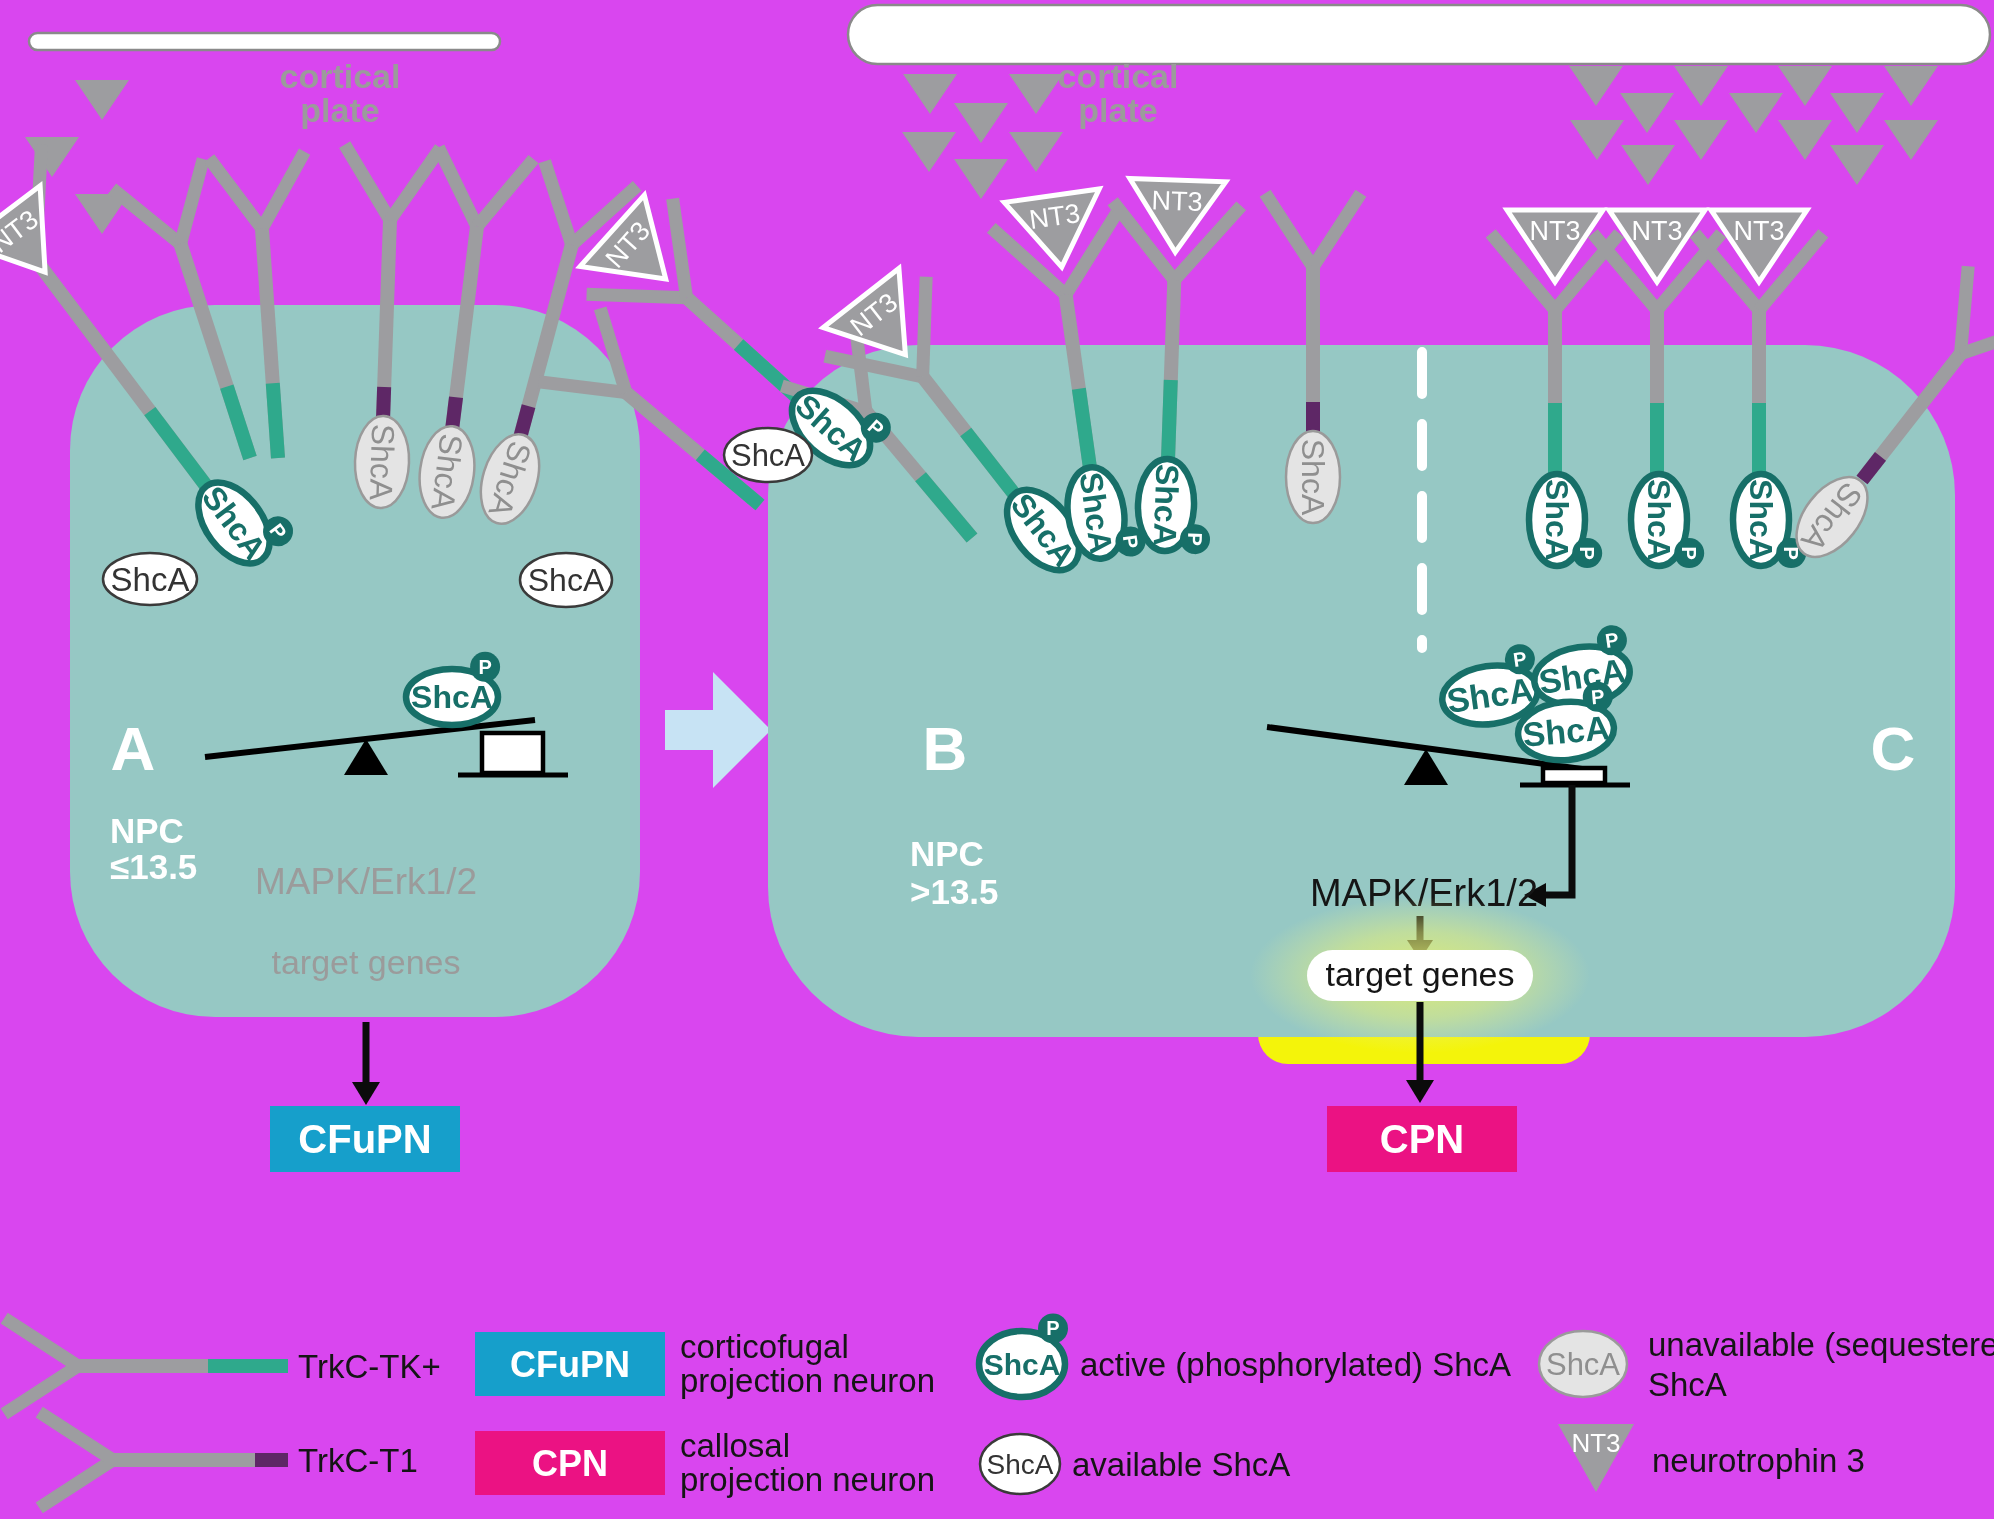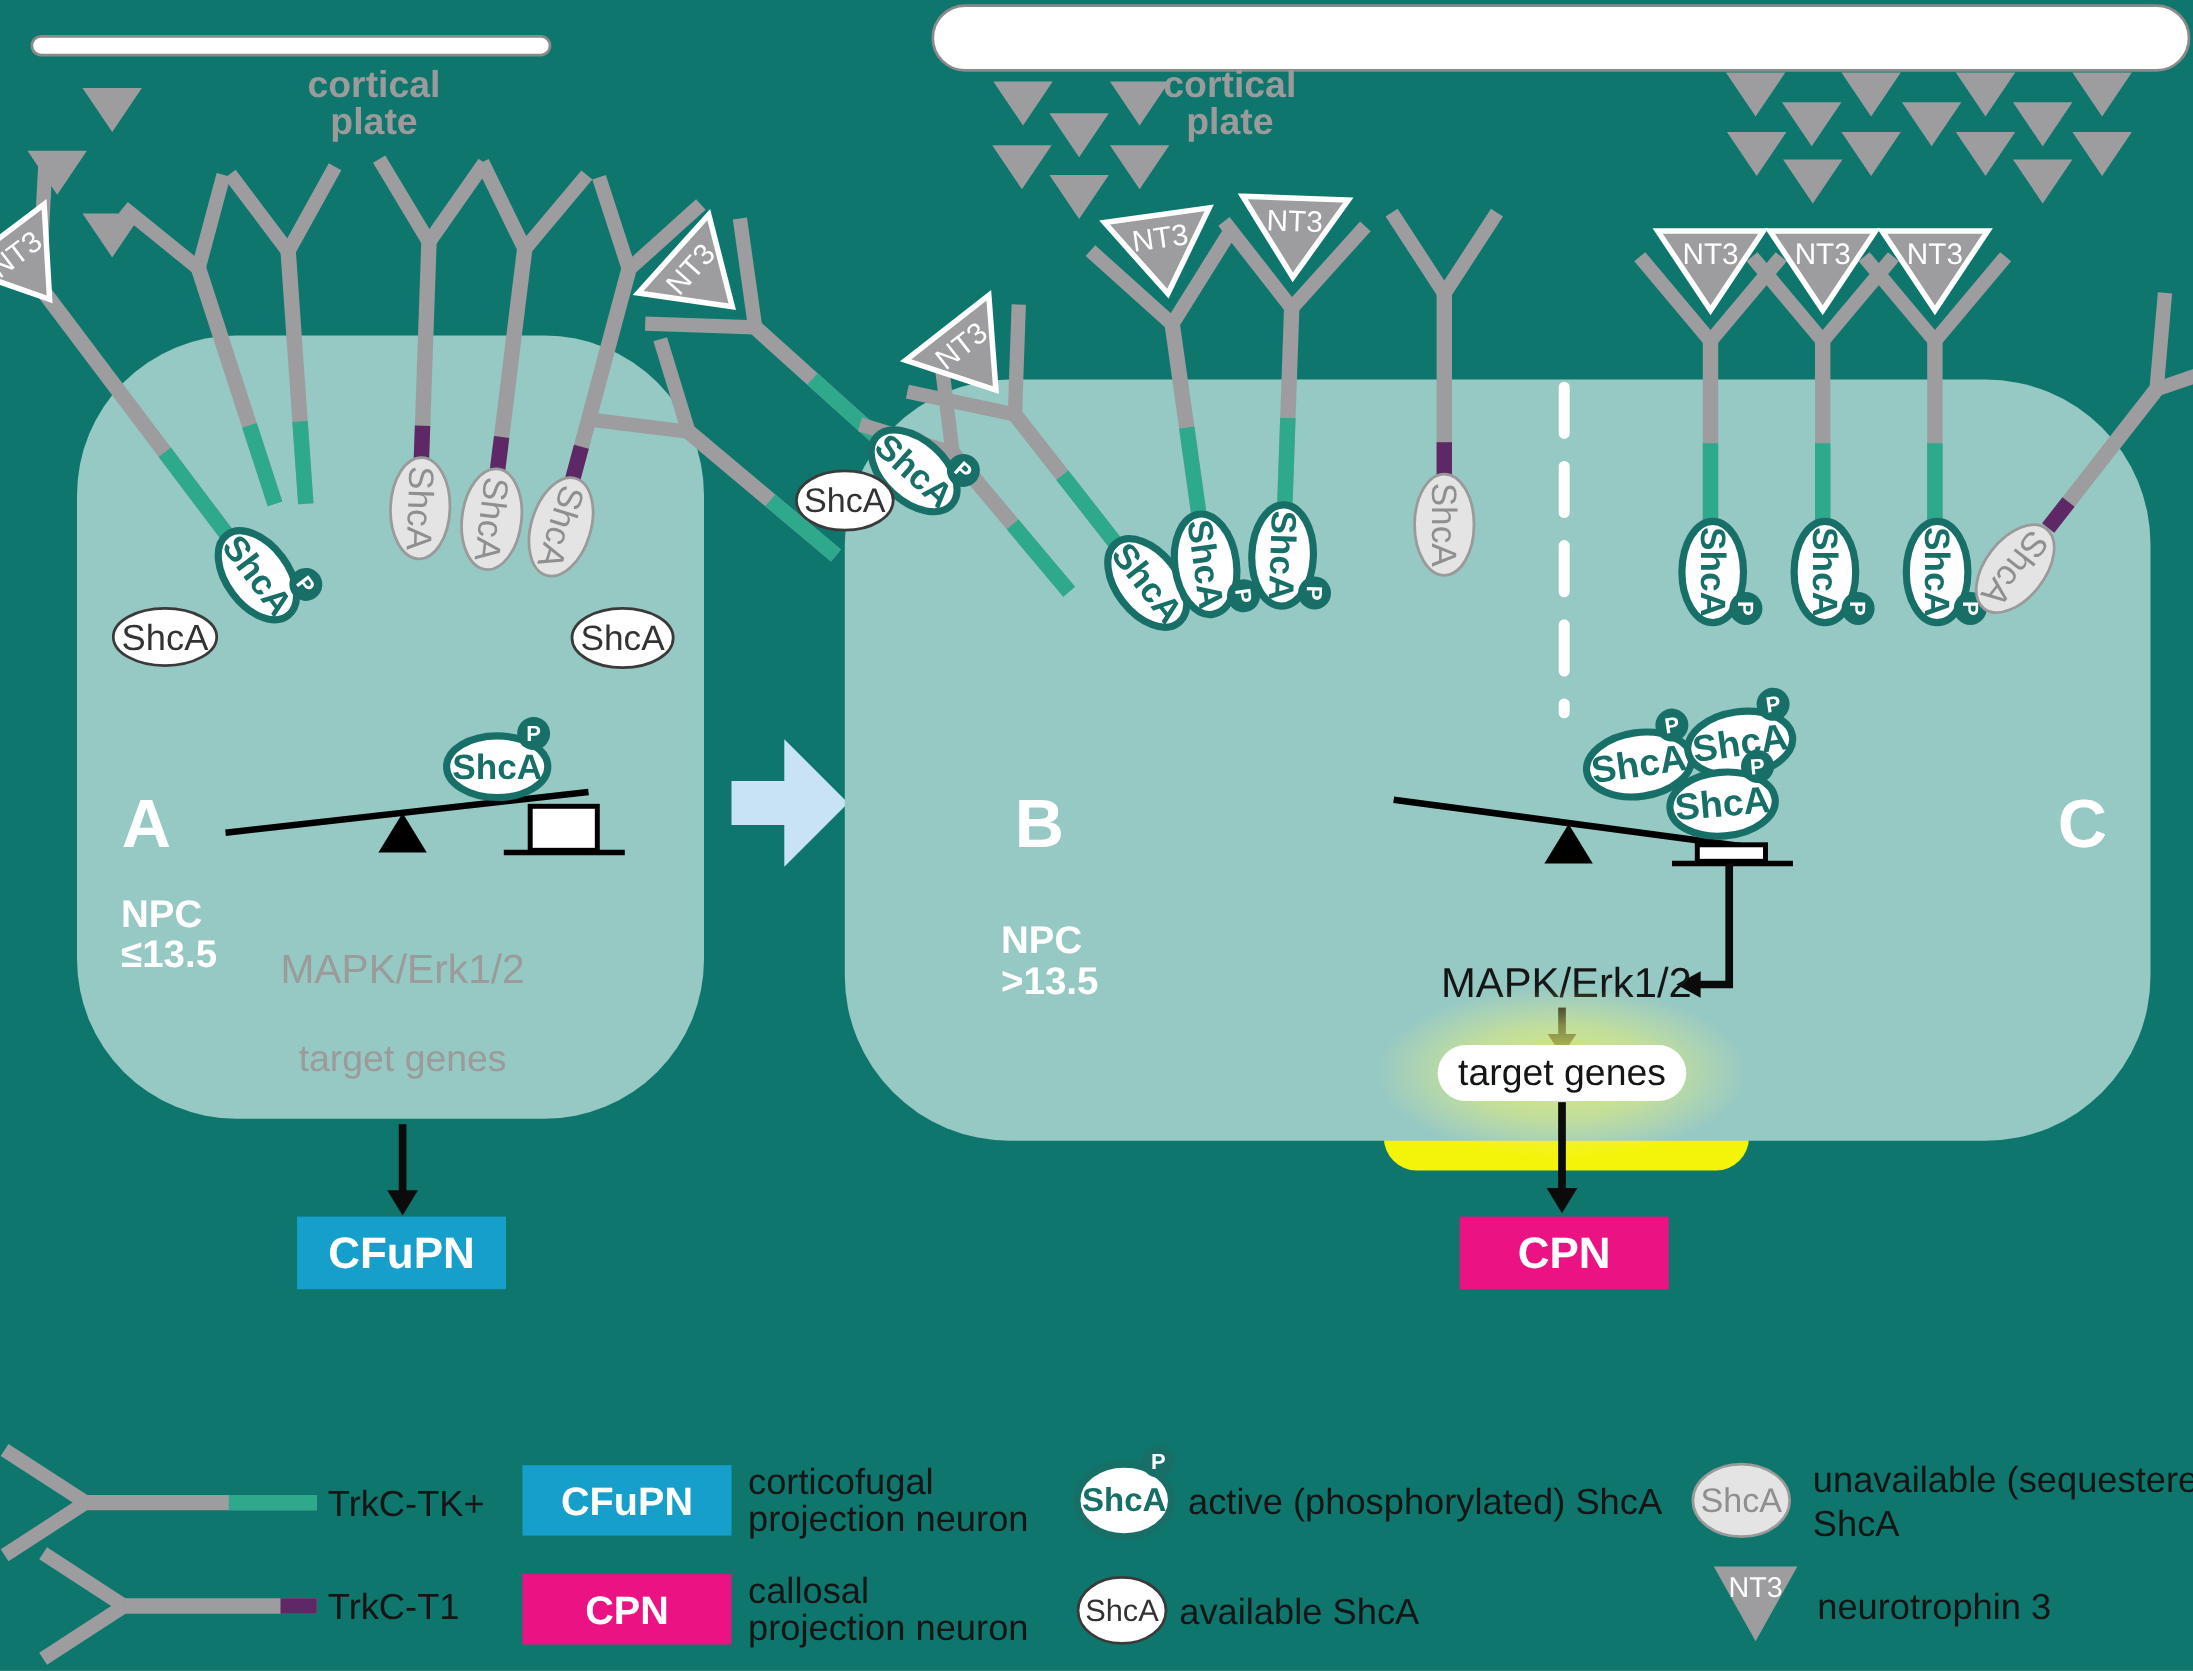--- a/index.html
+++ b/index.html
@@ -1,21 +1,21 @@
 <!DOCTYPE html>
 <html style="--cell: #96C8C4; --gray: #9D9DA0; --teal: #2FA98C; --purple: #5E2766; --act: #176F68; --seqfill: #E4E4E4; --cfupn: #169FCB; --cpn: #EB1283; --yellow: #F4F40A; --blue: #C7E3F4; --plate: #9B9B9B;"><head>
 <meta charset="utf-8">
 <style>
   :root{
     --cell:#96C8C4; --gray:#9D9DA0; --teal:#2FA98C; --purple:#5E2766; --act:#176F68;
     --cfupn:#169FCB; --cpn:#EB1283; --yellow:#F4F40A; --blue:#C7E3F4; --plate:#9B9B9B;
     --seqfill:#E4E4E4; --seqstroke:#9A9A9A; --seqtext:#8F8F8F;
   }
   html,body{margin:0;padding:0;background:#fff;}
-  .stage{width:1994px;height:1519px;position:relative;background:#0f766e;}
+  .stage{width:1994px;height:1519px;position:relative;background:#d946ef;}
   svg text{font-family:"Liberation Sans","DejaVu Sans",sans-serif;}
   .b{font-weight:bold}
   .w{fill:#fff}
   .gry{fill:var(--plate)}
   .blk{fill:#151515}
   .bar{fill:#fff;stroke:#8A8A8A;stroke-width:2.5}
   .beam{stroke:#000;stroke-width:6;fill:none}
   .thin{stroke:#000;stroke-width:5}
   .arr{stroke:#0b0b0b;stroke-width:7;fill:none}
   .ah{fill:#0b0b0b}

